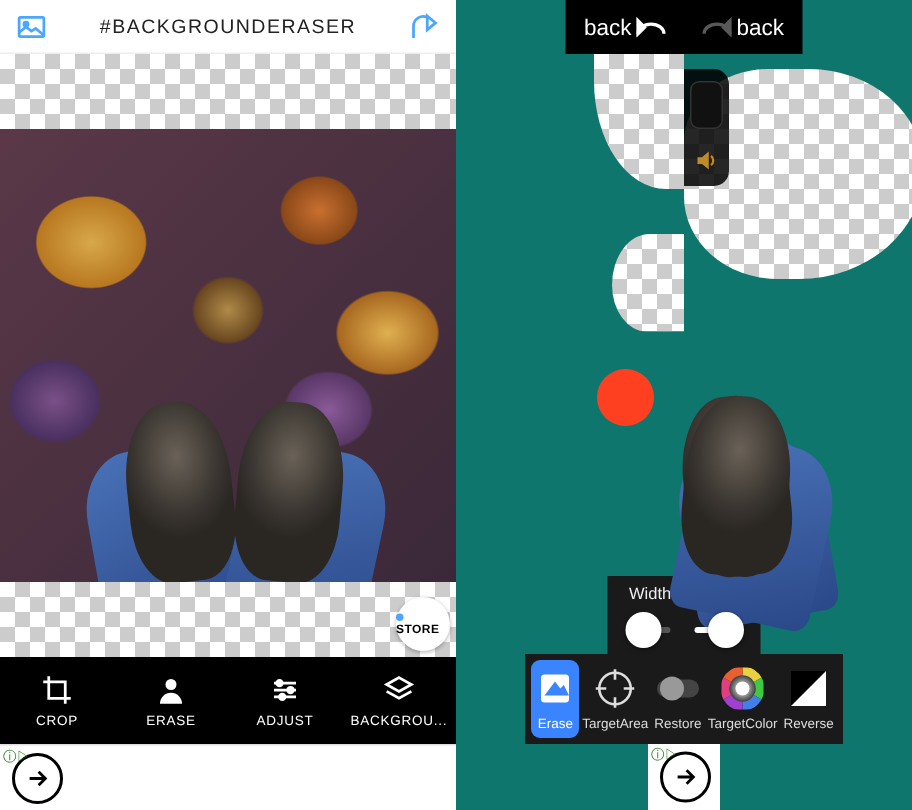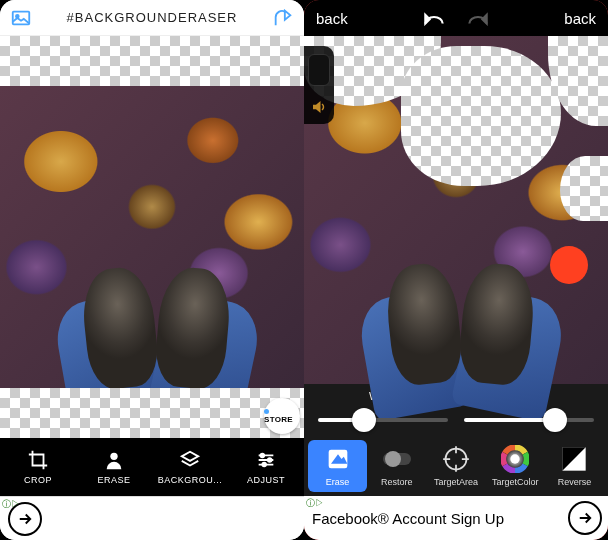--- a/index.html
+++ b/index.html
@@ -3,23 +3,23 @@
 <meta charset="utf-8">
 <style>
   * { box-sizing: border-box; margin: 0; padding: 0; }
   body {
     width: 608px; height: 540px;
     display: flex;
     font-family: -apple-system, Helvetica, Arial, sans-serif;
     background: #000;
     overflow: hidden;
   }
-  .screen { width: 304px; height: 540px; display: flex; flex-direction: column; position: relative; overflow: hidden; border-radius: 15px; }
+  .screen { width: 304px; height: 540px; display: flex; flex-direction: column; position: relative; overflow: hidden; }
   .screen-left { background: #fff; }
-  .screen-right { background: #ef4444; }
+  .screen-right { background: #0f766e; align-items: center; }
 
   
   .checker {
     background-image:
       linear-gradient(45deg, #ccc 25%, transparent 25%),
       linear-gradient(-45deg, #ccc 25%, transparent 25%),
       linear-gradient(45deg, transparent 75%, #ccc 75%),
       linear-gradient(-45deg, transparent 75%, #ccc 75%);
     background-size: 20px 20px;
     background-position: 0 0, 0 10px, 10px -10px, -10px 0;
@@ -185,33 +185,33 @@
     </div>
     <div class="ltab">
       <svg viewBox="0 0 24 24" fill="#fff">
           <circle cx="12" cy="8" r="4"></circle>
           <path d="M4 22a8 8 0 0 1 16 0z"></path>
         </svg>
       <span>ERASE</span>
     </div>
     <div class="ltab">
       <svg viewBox="0 0 24 24" stroke="#fff" fill="none" stroke-width="2">
-          <path d="M12 3l9 5-9 5-9-5 9-5z"></path>
-          <path d="M3 13l9 5 9-5"></path>
-        </svg>
-      <span>BACKGROU...</span>
-    </div>
-    <div class="ltab">
-      <svg viewBox="0 0 24 24" stroke="#fff" fill="none" stroke-width="2">
           <path d="M4 7h16M4 12h16M4 17h16"></path>
           <circle cx="8" cy="7" r="2" fill="#fff"></circle>
           <circle cx="16" cy="12" r="2" fill="#fff"></circle>
           <circle cx="10" cy="17" r="2" fill="#fff"></circle>
         </svg>
       <span>ADJUST</span>
+    </div>
+    <div class="ltab">
+      <svg viewBox="0 0 24 24" stroke="#fff" fill="none" stroke-width="2">
+          <path d="M12 3l9 5-9 5-9-5 9-5z"></path>
+          <path d="M3 13l9 5 9-5"></path>
+        </svg>
+      <span>BACKGROU...</span>
     </div>
   </div>
 
   <div class="lad" style="position:relative">
     <span class="adinfo" style="position:absolute; top:1px; left:2px;">ⓘ▷</span>
     <span class="ad-arrow">
       <svg width="18" height="18" viewBox="0 0 24 24" stroke="#000" fill="none" stroke-width="2.5">
           <path d="M5 12h14M13 6l6 6-6 6"></path>
         </svg>
     </span>
@@ -280,35 +280,35 @@
       <span class="ic">
           <svg viewBox="0 0 24 24">
             <rect x="4" y="4" width="16" height="16" rx="2" fill="#fff"></rect>
             <path d="M6 16l6-8 3 4 2-2 3 6z" fill="#3a84ff"></path>
           </svg>
         </span>
       <span>Erase</span>
     </div>
     <div class="rtab">
       <span class="ic">
+          <svg viewBox="0 0 24 24" stroke="#ddd" fill="none" stroke-width="1.5">
+            <circle cx="12" cy="12" r="9"></circle>
+            <path d="M12 1v6M12 17v6M1 12h6M17 12h6"></path>
+          </svg>
+        </span>
+      <span>TargetArea</span>
+    </div>
+    <div class="rtab">
+      <span class="ic">
           <svg viewBox="0 0 28 20">
             <rect x="0" y="4" width="28" height="12" rx="6" fill="#444"></rect>
             <circle cx="10" cy="10" r="8" fill="#999"></circle>
           </svg>
         </span>
       <span>Restore</span>
-    </div>
-    <div class="rtab">
-      <span class="ic">
-          <svg viewBox="0 0 24 24" stroke="#ddd" fill="none" stroke-width="1.5">
-            <circle cx="12" cy="12" r="9"></circle>
-            <path d="M12 1v6M12 17v6M1 12h6M17 12h6"></path>
-          </svg>
-        </span>
-      <span>TargetArea</span>
     </div>
     <div class="rtab">
       <span class="ic">
           <svg viewBox="0 0 24 24">
             <defs>
               <radialGradient id="cw">
                 <stop offset="0" stop-color="#fff"></stop>
                 <stop offset="1" stop-color="#000"></stop>
               </radialGradient>
             </defs>
@@ -330,20 +330,19 @@
             <rect x="2" y="2" width="20" height="20" fill="#fff"></rect>
             <path d="M2 2 L22 2 L2 22 Z" fill="#000"></path>
           </svg>
         </span>
       <span>Reverse</span>
     </div>
   </div>
 
   <div class="rad" style="position:relative">
     <span class="adinfo" style="position:absolute; top:1px; left:2px;">ⓘ▷</span>
-    <span class="adtxt">Facebook® Account Sign Up</span>
     <span class="ad-arrow">
       <svg width="18" height="18" viewBox="0 0 24 24" stroke="#000" fill="none" stroke-width="2.5">
           <path d="M5 12h14M13 6l6 6-6 6"></path>
         </svg>
     </span>
   </div>
 </div>
 
 </body></html>

